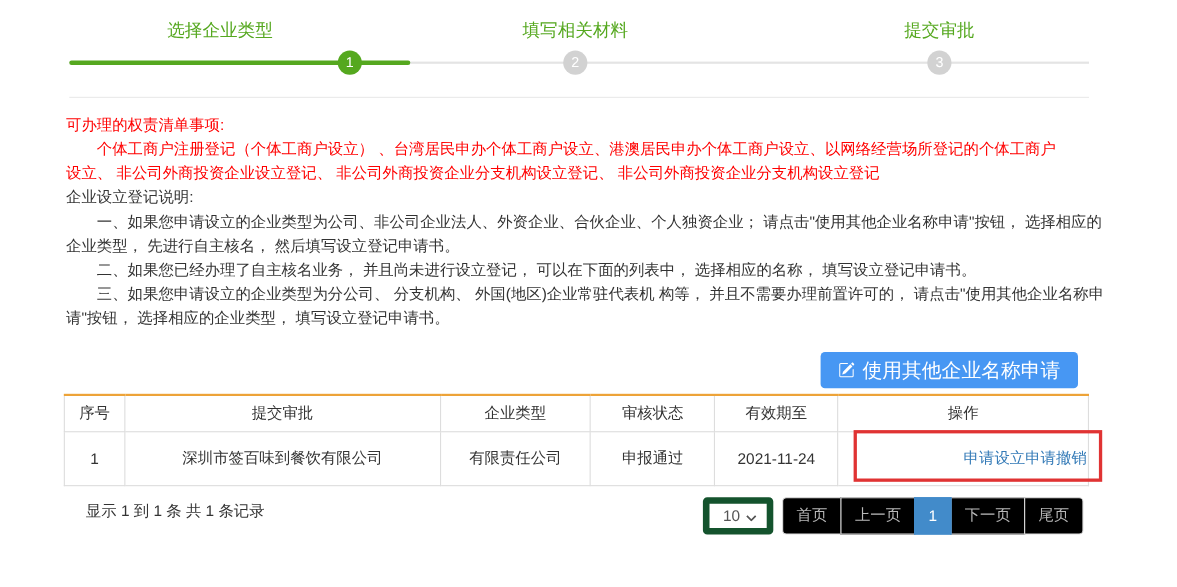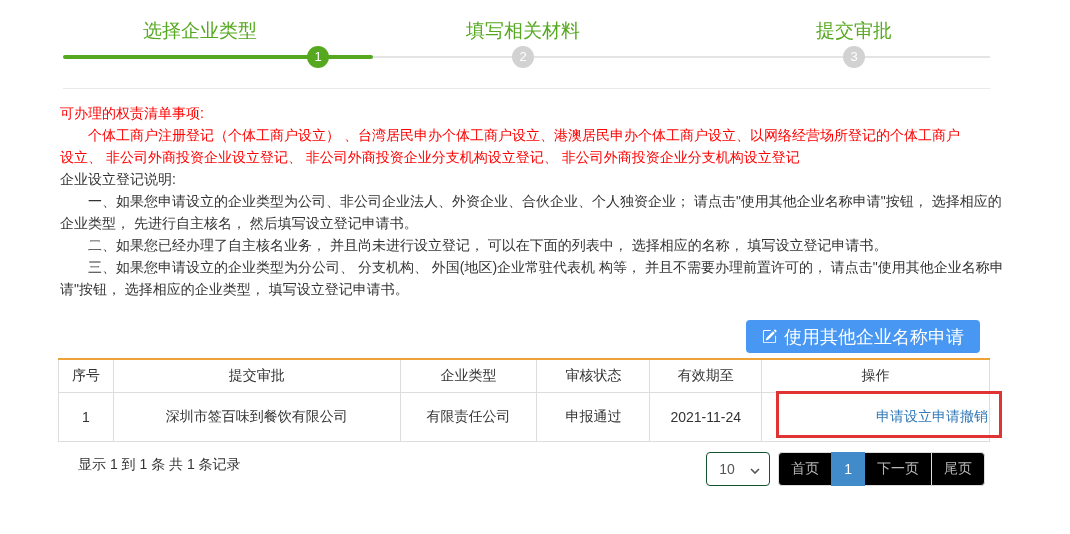--- a/index.html
+++ b/index.html
@@ -3,21 +3,21 @@
 <meta charset="utf-8">
 <style>
   html,body{margin:0;padding:0;background:#fff;}
   .page{
     position:relative;width:1070px;height:534px;background:#fff;overflow:hidden;
     font-family:"Liberation Sans","DejaVu Sans",sans-serif;
     color:var(--text_dark,#333);
   }
   
   .step-label{position:absolute;top:18px;transform:translateX(-50%);
-    font-size:19px;color:var(--accent_green,#55a81f);white-space:nowrap;}
+    font-size:16px;color:var(--accent_green,#55a81f);white-space:nowrap;}
   #sl1{left:200px}#sl2{left:523px}#sl3{left:854px}
   .track{position:absolute;top:56px;left:63px;width:927px;height:2px;background:#e4e4e4;}
   .track-active{position:absolute;top:55px;left:63px;width:310px;height:4px;border-radius:2px;
     background:var(--accent_green,#55a81f);}
   .circle{position:absolute;top:46px;width:22px;height:22px;margin-left:-11px;border-radius:50%;
     background:var(--step_gray,#d2d2d2);color:#fff;font-size:13px;line-height:22px;text-align:center;}
   .circle.active{background:var(--accent_green,#55a81f);}
   #c1{left:318px}#c2{left:523px}#c3{left:854px}
   .divider{position:absolute;top:88px;left:63px;width:927px;height:1px;background:#e9e9e9;}
   
@@ -38,21 +38,21 @@
   .data-table th{height:30px;font-weight:normal;border-top:2px solid var(--table_top_orange,#eda338);}
   .data-table td{height:46px;}
   .ops-wrap{display:flex;justify-content:flex-end;align-items:center;}
   .op-link{color:var(--link_blue,#337ab7);text-decoration:none;font-size:14px;cursor:pointer;}
   .highlight-box{position:absolute;left:776px;top:391px;width:226px;height:47px;box-sizing:border-box;
     border:3px solid var(--highlight_red,#e03333);pointer-events:none;}
   
   .summary{position:absolute;top:456px;left:58px;font-size:14px;color:var(--text_dark,#333);margin-left:20px;}
   .pager{position:absolute;top:452px;right:85px;display:flex;gap:8px;}
   .page-size{display:flex;align-items:center;justify-content:space-between;width:64px;height:34px;
-    box-sizing:border-box;border:1px solid #14532d;border-radius:4px;padding:0 9px 0 12px;
+    box-sizing:border-box;border:6px solid #14532d;border-radius:4px;padding:0 9px 0 12px;
     font-size:14px;color:#555;background:#fff;cursor:pointer;}
   .pg-group{display:flex;}
   .pg{height:34px;box-sizing:border-box;padding:0 12px;background:#000000;
     border:1px solid var(--border_gray,#ddd);color:var(--pager_gray,#b8b8b8);
     font-size:14px;margin-left:-1px;cursor:pointer;font-family:inherit;}
   .pg.first{border-radius:4px 0 0 4px;margin-left:0;}
   .pg.last{border-radius:0 4px 4px 0;}
   .pg.active{background:var(--active_page_blue,#428bca);border-color:var(--active_page_blue,#428bca);
     color:#fff;position:relative;z-index:1;}
 </style>
@@ -134,19 +134,20 @@
     <div class="page-size">
       <span>10</span>
       <span>
         <svg width="10" height="6" viewBox="0 0 10 6">
             <path d="M1 1l4 4 4-4" stroke="#555" stroke-width="1.6" fill="none"></path>
           </svg>
       </span>
     </div>
     <div class="pg-group">
       <button class="pg first">首页</button>
+      <button class="pg">上一页</button>
       <button class="pg active">1</button>
       <button class="pg">下一页</button>
       <button class="pg last">尾页</button>
     </div>
   </div>
 
 </div>
 
 </body></html>

